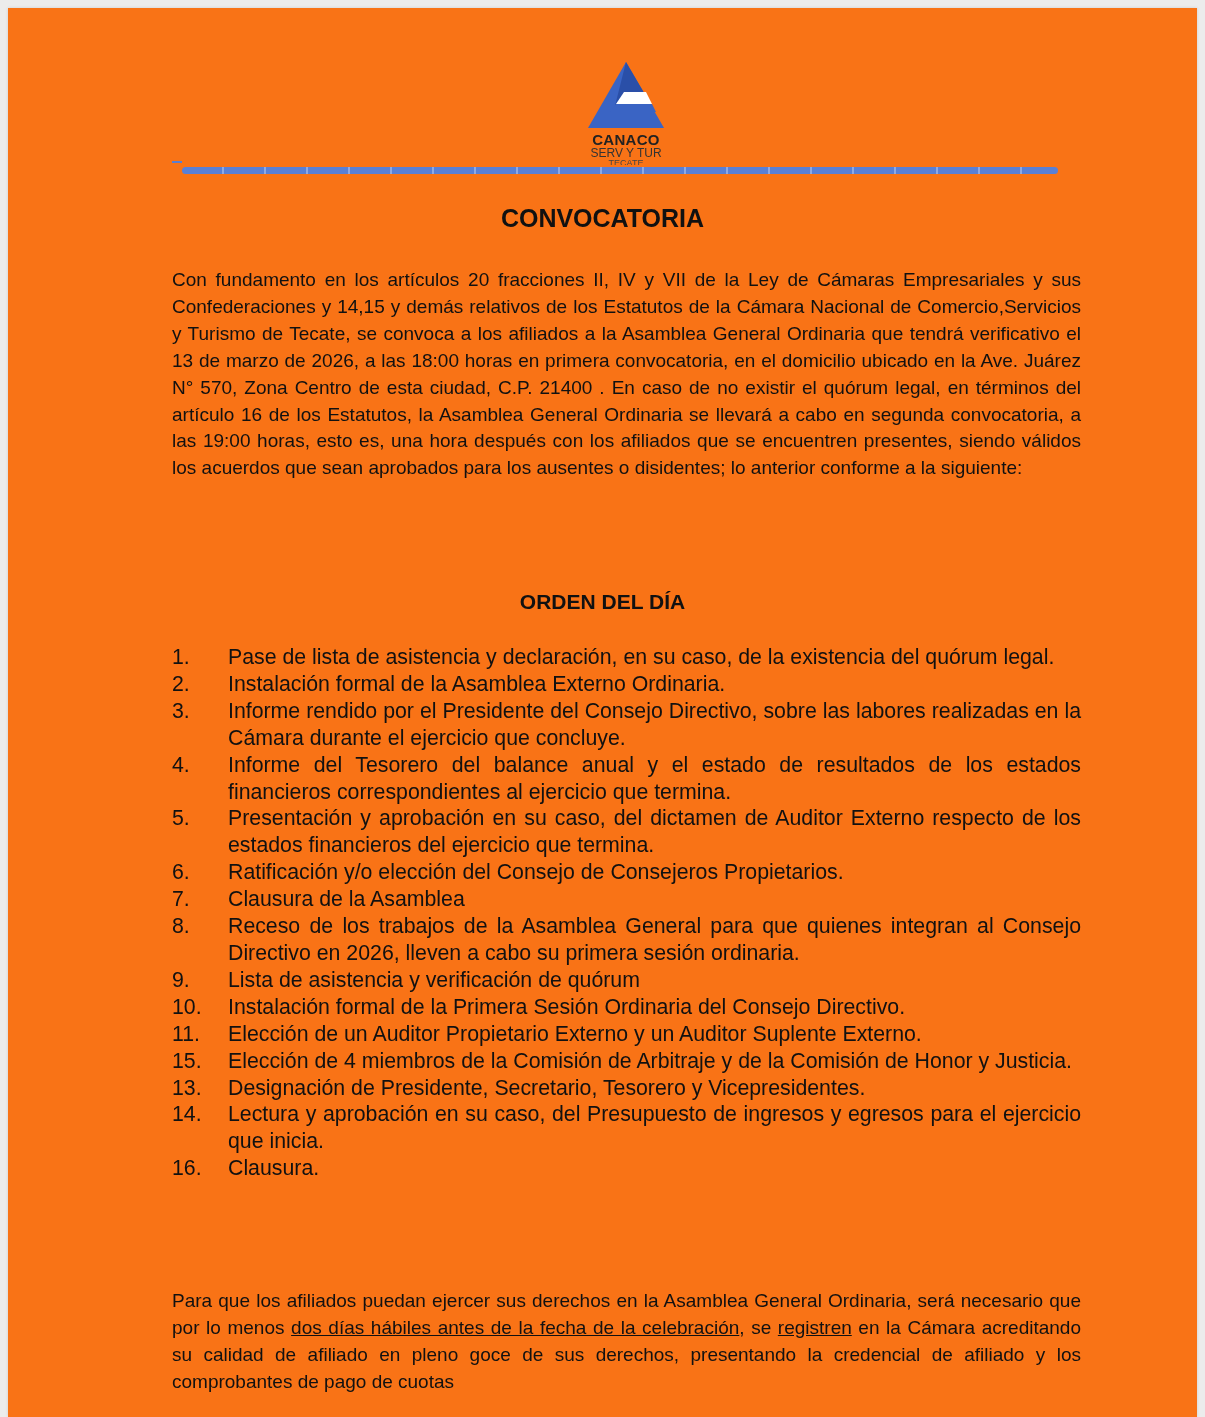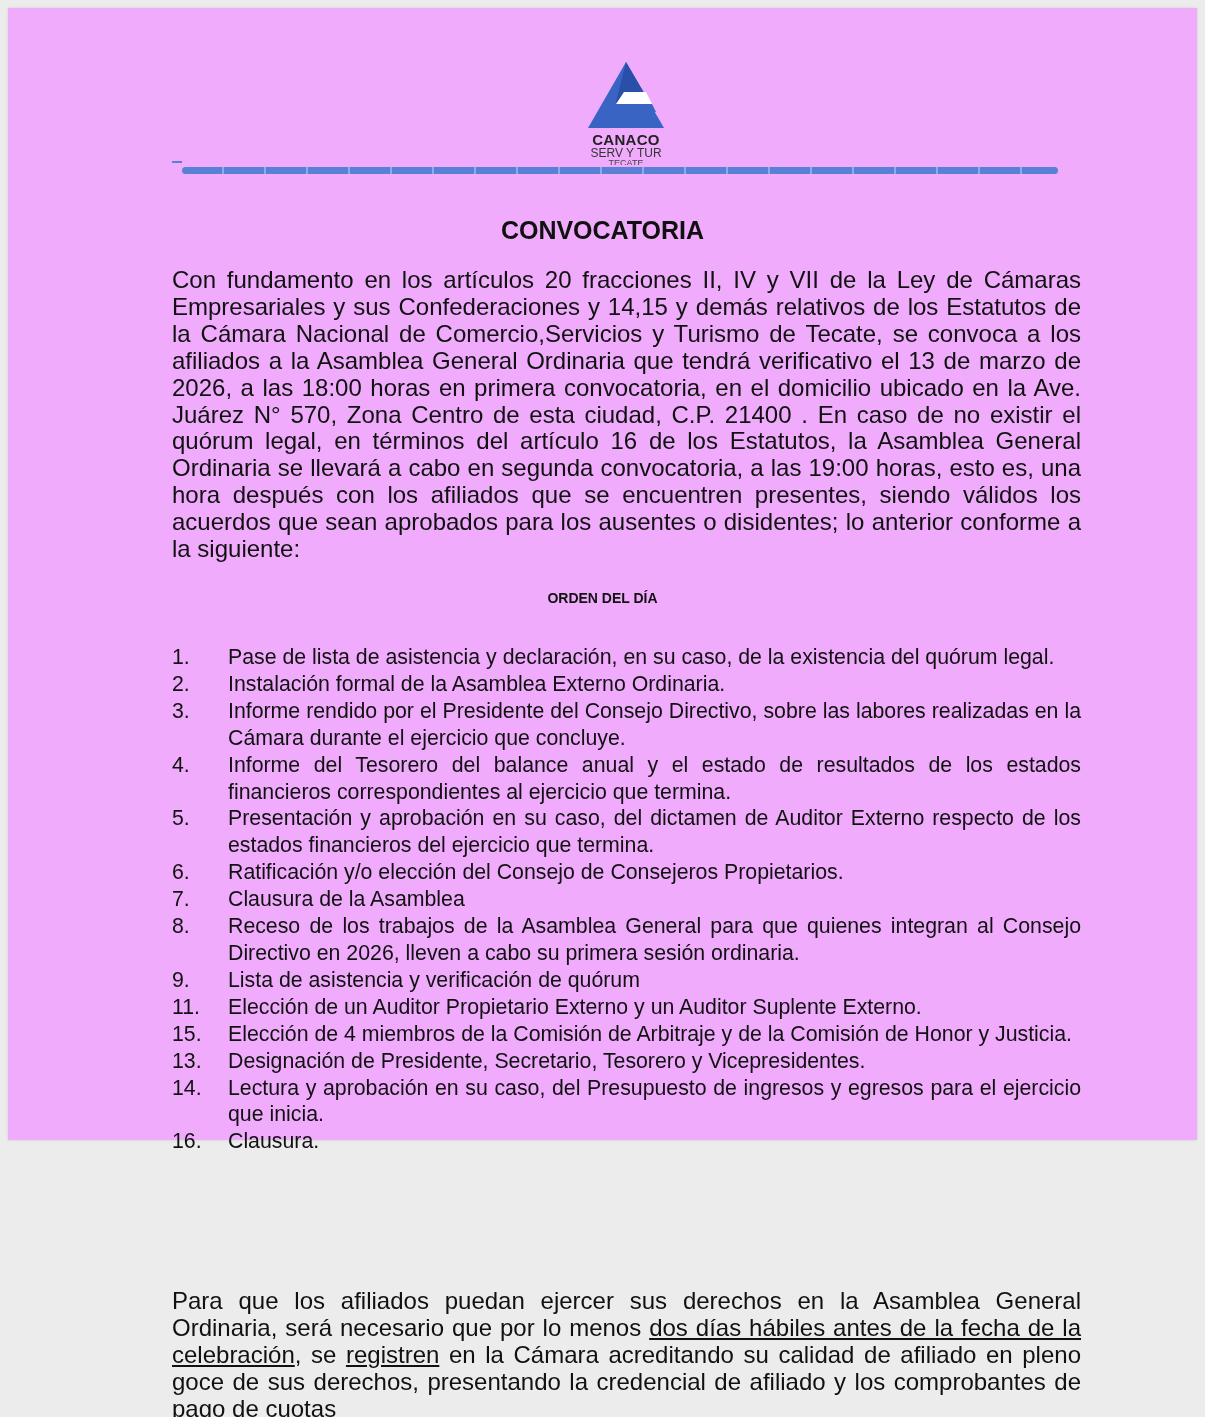--- a/index.html
+++ b/index.html
@@ -3,41 +3,41 @@
 <meta charset="utf-8">
 <style>
   html, body { margin:0; padding:0; }
   body {
     width:1205px; height:1417px; overflow:hidden;
     background:#ececec;
     font-family: "Liberation Sans", sans-serif;
     color:#111;
   }
   .page {
-    position:absolute; left:8px; top:8px; width:1189px; height:1132px;
-    background:#f0abfc;
+    position:absolute; left:8px; top:8px; width:1189px; height:1409px;
+    background:#f97316;
     box-shadow: 0 0 3px rgba(0,0,0,0.12);
   }
   .logo { position:absolute; left:572px; top:52px; width:92px; height:120px; text-align:center; }
   .logo svg { display:block; margin:0 auto; }
   .logo .name { font-weight:bold; font-size:15px; letter-spacing:0.3px; color:#222; line-height:15px; margin-top:2px; }
   .logo .sub { font-size:12px; color:#333; line-height:12px; }
   .logo .sub2 { font-size:9px; color:#444; line-height:8px; height:6px; overflow:hidden; }
   .rule-small { position:absolute; left:172px; top:161px; width:10px; height:2px; background:#5b7fcf; }
   .rule {
     position:absolute; left:182px; top:167px; width:876px; height:7px; border-radius:4px;
     background: repeating-linear-gradient(90deg, #5a80d6 0px, #5a80d6 40px, #8ea9e6 40px, #8ea9e6 42px);
   }
   .title { position:absolute; left:0; width:100%; top:204px; text-align:center; font-weight:bold; font-size:25px; }
   .text {
     position:absolute; left:172px; width:909px;
-    font-size:24px; line-height:26.9px; text-align:justify;
+    font-size:19px; line-height:26.9px; text-align:justify;
   }
   .intro { top:267px; }
-  .subtitle { position:absolute; left:0; width:100%; top:590px; text-align:center; font-weight:bold; font-size:14px; }
+  .subtitle { position:absolute; left:0; width:100%; top:590px; text-align:center; font-weight:bold; font-size:21px; }
   .list { position:absolute; left:172px; top:644px; width:909px; margin:0; padding:0; list-style:none; font-size:21.3px; line-height:26.9px; }
   .list li { display:flex; }
   .list .num { width:56px; flex:none; }
   .list .txt { flex:1; text-align:justify; }
   .closing { top:1288px; }
   .u { text-decoration:underline; }
 </style>
 </head>
 <body>
 
@@ -51,21 +51,21 @@
       <polygon points="30,44 66,44 70,52 24,52" fill="#3a64c4"></polygon>
     </svg>
     <div class="name">CANACO</div>
     <div class="sub">SERV Y TUR</div>
     <div class="sub2">TECATE</div>
   </div>
 
   <div class="rule-small" style="left:164px;top:153px;"></div>
   <div class="rule" style="left:174px;top:159px;"></div>
 
-  <div class="title" style="top:208px;">CONVOCATORIA</div>
+  <div class="title" style="top:196px;">CONVOCATORIA</div>
 
   <p class="text intro" style="margin:0;left:164px;top:259px;">Con fundamento en los artículos 20 fracciones II, IV y VII de la Ley de Cámaras Empresariales y sus Confederaciones y 14,15 y demás relativos de los Estatutos de la Cámara Nacional de Comercio,Servicios y Turismo de Tecate, se convoca a los afiliados a la Asamblea General Ordinaria que tendrá verificativo el 13 de marzo  de 2026, a las 18:00 horas en primera convocatoria, en el domicilio ubicado en la Ave. Juárez N° 570, Zona Centro de esta ciudad, C.P. 21400 . En caso de no existir el quórum legal, en términos del artículo 16 de los Estatutos, la Asamblea General Ordinaria se llevará a cabo en segunda convocatoria, a las 19:00 horas, esto es, una hora después con los afiliados que se encuentren presentes, siendo válidos los acuerdos que sean aprobados para los ausentes o disidentes; lo anterior conforme a la siguiente:</p>
 
   <div class="subtitle" style="top:582px;">ORDEN DEL DÍA</div>
 
   <ol class="list" id="agenda" style="left:164px;top:636px;">
       <li>
         <span class="num">1.</span>
         <span class="txt">Pase de lista de asistencia y declaración, en su caso, de la existencia del quórum legal.</span>
       </li>
@@ -95,20 +95,24 @@
       </li>
       <li>
         <span class="num">8.</span>
         <span class="txt">Receso de los trabajos de la Asamblea General para que quienes integran al Consejo Directivo en 2026, lleven a cabo su primera sesión ordinaria.</span>
       </li>
       <li>
         <span class="num">9.</span>
         <span class="txt">Lista de asistencia y verificación de quórum</span>
       </li>
       <li>
+        <span class="num">10.</span>
+        <span class="txt">Instalación formal de la Primera Sesión Ordinaria del Consejo Directivo.</span>
+      </li>
+      <li>
         <span class="num">11.</span>
         <span class="txt">Elección de un Auditor Propietario Externo y un Auditor Suplente Externo.</span>
       </li>
       <li>
         <span class="num">15.</span>
         <span class="txt">Elección de 4 miembros de la Comisión de Arbitraje y de la Comisión de Honor y Justicia.</span>
       </li>
       <li>
         <span class="num">13.</span>
         <span class="txt">Designación de Presidente, Secretario, Tesorero y Vicepresidentes.</span>

